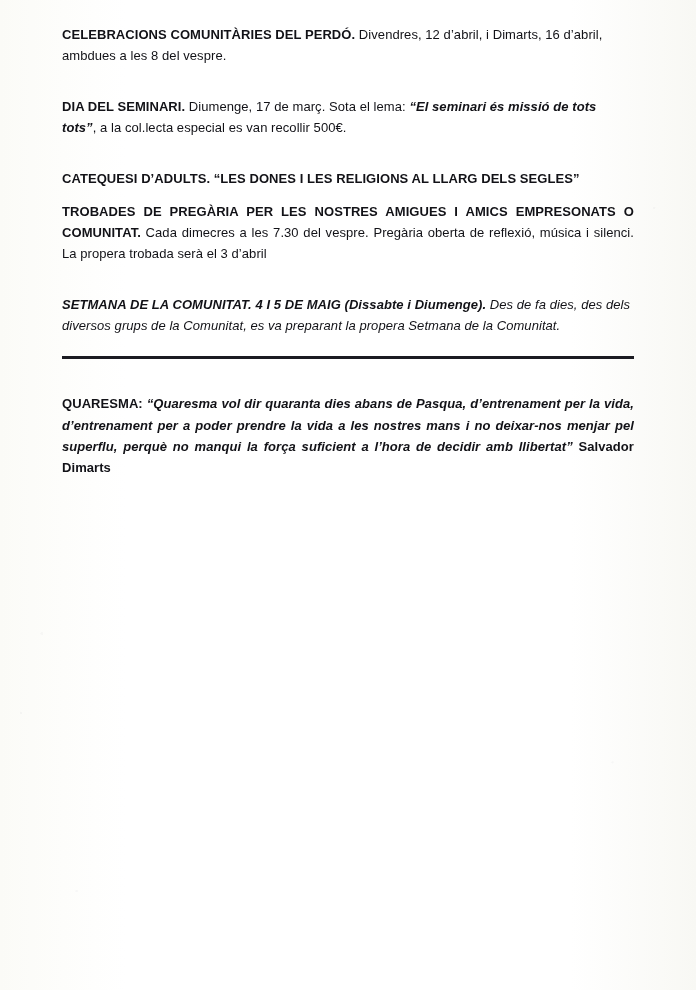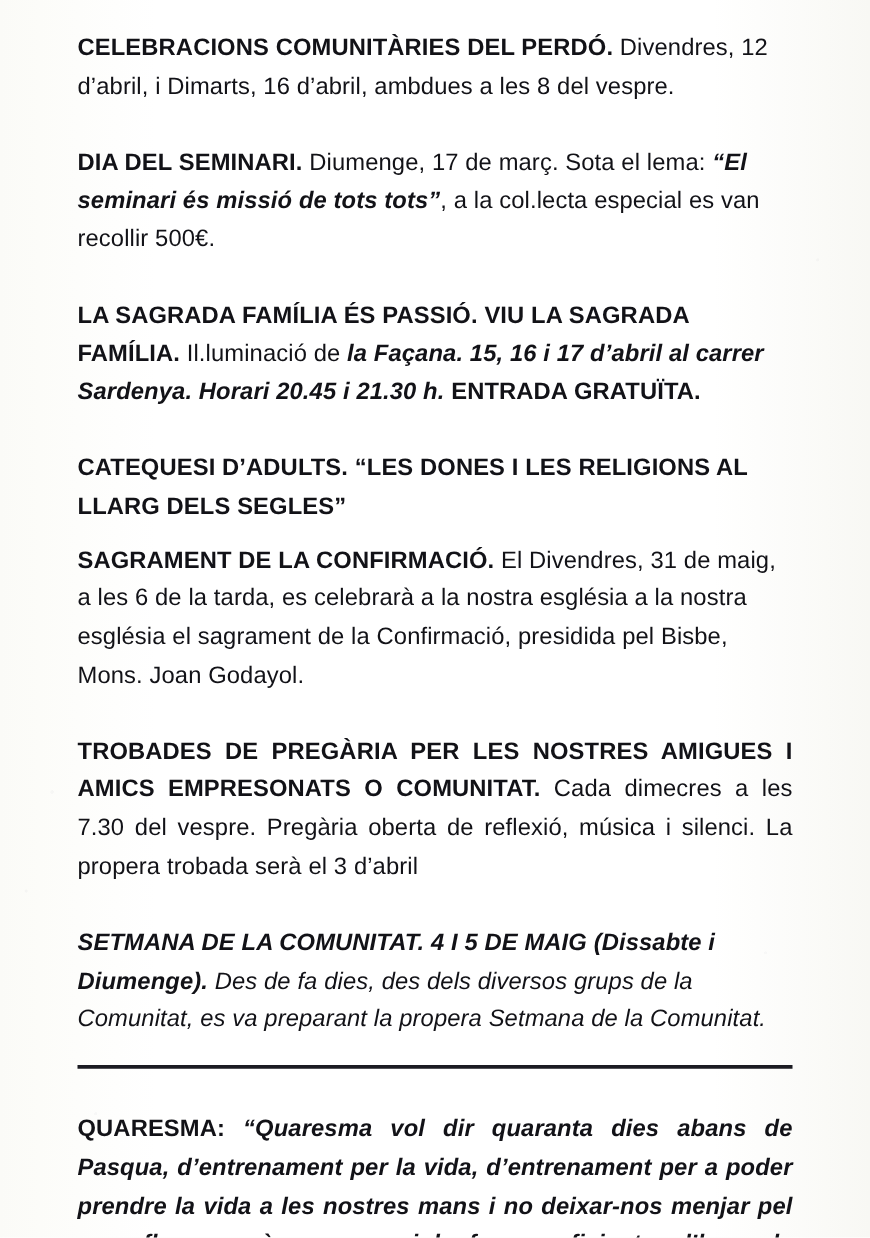--- a/index.html
+++ b/index.html
@@ -36,21 +36,21 @@
     opacity: 0.9;
   }
   .content {
     position: absolute;
     top: 24px;
     left: 62px;
     width: 572px;
   }
   .block {
     margin-bottom: 22px;
-    font-size: 19px;
+    font-size: 13px;
     line-height: 1.62;
     letter-spacing: 0.005em;
     color: #121217;
   }
   .block.justify {
     text-align: justify;
   }
   .block p {
     margin: 0;
   }
@@ -90,37 +90,27 @@
         <span class="b">CELEBRACIONS COMUNITÀRIES DEL PERDÓ.</span><span> Divendres, 12 d’abril, i Dimarts, 16 d’abril, ambdues a les 8 del vespre.</span>
       </p>
     </div>
 
     <div class="block sp-2">
       <p>
         <span class="b">DIA DEL SEMINARI.</span><span> Diumenge, 17 de març. Sota el lema: </span><span class="ib">“El seminari és missió de tots tots”</span><span>, a la col.lecta especial es van recollir 500€.</span>
       </p>
     </div>
 
-    <div class="block sp-3">
-      <p>
-        <span class="b">LA SAGRADA FAMÍLIA ÉS PASSIÓ. VIU LA SAGRADA FAMÍLIA.</span><span> Il.luminació de </span><span class="ib">la Façana. 15, 16 i 17 d’abril al carrer Sardenya. Horari 20.45 i 21.30 h.</span><span class="b"> ENTRADA GRATUÏTA.</span>
-      </p>
-    </div>
 
     <div class="block sp-4">
       <p>
         <span class="b">CATEQUESI D’ADULTS. “LES DONES I LES RELIGIONS AL LLARG DELS SEGLES”</span>
       </p>
     </div>
 
-    <div class="block sp-5">
-      <p>
-        <span class="b">SAGRAMENT DE LA CONFIRMACIÓ.</span><span> El Divendres, 31 de maig, a les 6 de la tarda, es celebrarà a la nostra església a la nostra església el sagrament de la Confirmació, presidida pel Bisbe, Mons. Joan Godayol.</span>
-      </p>
-    </div>
 
     <div class="block justify sp-6">
       <p>
         <span class="b">TROBADES DE PREGÀRIA PER LES NOSTRES AMIGUES I AMICS EMPRESONATS O COMUNITAT.</span><span> Cada dimecres a les 7.30 del vespre. Pregària oberta de reflexió, música i silenci. La propera trobada serà el 3 d’abril</span>
       </p>
     </div>
 
     <div class="block sp-7">
       <p>
         <span class="b">SETMANA DE LA COMUNITAT. 4 I 5 DE MAIG (Dissabte i Diumenge).</span><span> Des de fa dies, des dels diversos grups de la Comunitat, es va preparant la propera Setmana de la Comunitat.</span>

